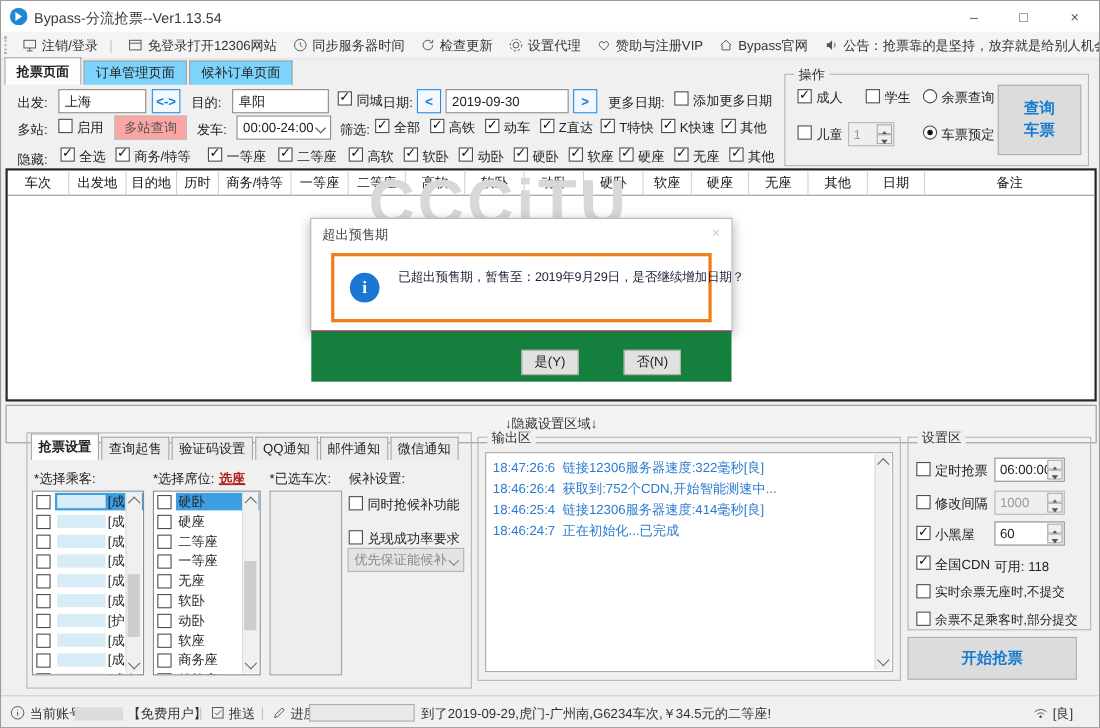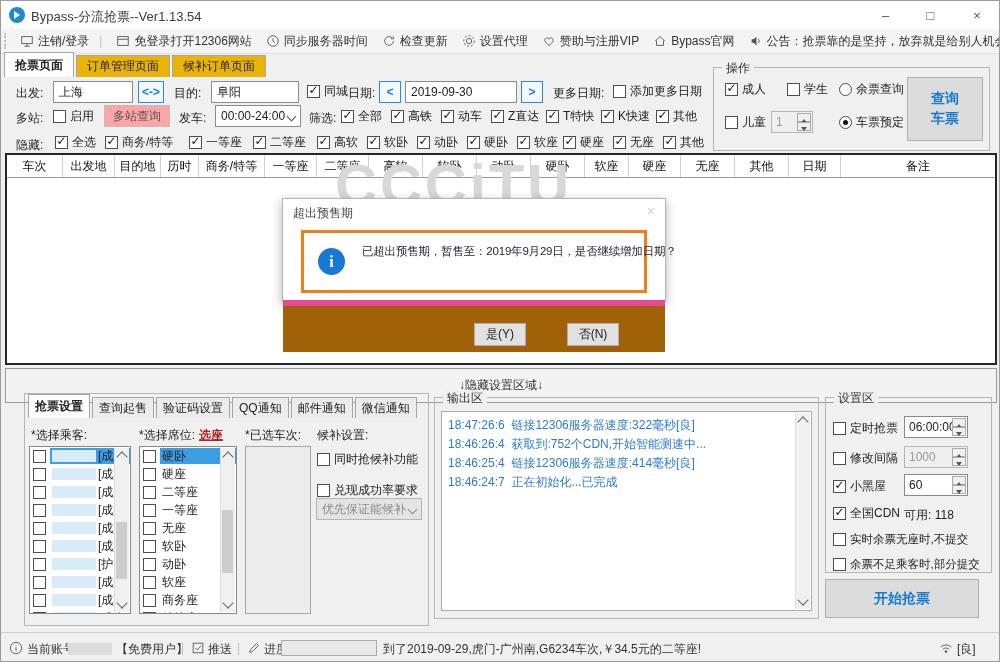--- a/index.html
+++ b/index.html
@@ -12,27 +12,27 @@
   .titlebar .ttl{position:absolute;left:30px;top:7px;font-size:13px;color:#3c3c3c}
   .winbtn{position:absolute;top:0;height:28px;width:45px;display:flex;align-items:center;justify-content:center;color:#555;font-size:13px}
   
   .toolbar{position:absolute;left:0;top:28px;width:100%;height:24px;background:#f4f4f4;border-bottom:1px solid #dedede;display:flex;align-items:center}
   .grip{width:4px;height:16px;margin-left:3px;border-left:2px dotted #b9b9b9}
   .titem{display:flex;align-items:center;gap:4px;margin-left:14px;white-space:nowrap;color:#333}
   .tsep{color:#c0c0c0;margin-left:10px}
   .ticon svg{display:block}
   
   .maintabs{position:absolute;left:3px;top:52px;height:24px;display:flex;align-items:flex-end}
-  .mtab{height:21px;line-height:21px;padding:0 10px;border:1px solid #a5a5a5;border-bottom:none;background:#eab308;margin-right:2px;font-size:12px}
+  .mtab{height:21px;line-height:21px;padding:0 10px;border:1px solid #a5a5a5;border-bottom:none;background:#7dd3fc;margin-right:2px;font-size:12px}
   .mtab.active{height:24px;line-height:24px;background:#fdfdfd;font-weight:bold}
   .lbl{position:absolute;font-size:12px;color:#222;white-space:nowrap}
   .inp{position:absolute;height:22px;border:1px solid #8a8a8a;background:#fff;display:flex;align-items:center;padding:0 5px;box-sizing:border-box;white-space:nowrap}
   .bsm{position:absolute;height:22px;border:1px solid #2a8ae0;background:#f2f8fd;color:#1b7fd6;display:flex;align-items:center;justify-content:center;box-sizing:border-box;font-weight:bold}
   .graybtn{position:absolute;background:#fca5a5;border:1px solid #bdbdbd;color:#555;display:flex;align-items:center;justify-content:center;box-sizing:border-box}
-  .ck{position:absolute;display:flex;align-items:center;gap:4px;height:16px;white-space:nowrap}
+  .ck{position:absolute;display:flex;align-items:flex-start;gap:4px;height:16px;white-space:nowrap}
   .cb{display:inline-block;width:13px;height:13px;border:1px solid #4d4d4d;background:#fff;position:relative;flex:0 0 13px;box-sizing:border-box}
   .cb.on::after{content:"✓";position:absolute;left:-1px;top:-3px;width:13px;text-align:center;font-size:12px;font-weight:bold;color:#111}
   .radio{display:inline-block;width:13px;height:13px;border:1px solid #4d4d4d;border-radius:50%;background:#fff;position:relative;flex:0 0 13px;box-sizing:border-box}
   .radio.on::after{content:"";position:absolute;left:3px;top:3px;width:5px;height:5px;border-radius:50%;background:#111}
   .chev{display:inline-block;width:6px;height:6px;border-right:1px solid #555;border-bottom:1px solid #555;transform:rotate(45deg);margin-left:auto}
   .spinbox{position:absolute;height:22px;border:1px solid #8a8a8a;background:#fff;box-sizing:border-box;display:flex;align-items:center;padding:0 18px 0 4px}
   .spinbox.dis{background:#efefef;color:#9a9a9a;border-color:#b5b5b5}
   .spin{position:absolute;right:1px;top:1px;bottom:1px;width:14px;display:flex;flex-direction:column}
   .spin i{flex:1;background:#f0f0f0;border:1px solid #ababab;position:relative}
   .spin i.u::after{content:"";position:absolute;left:3px;top:2px;border:3px solid transparent;border-bottom:4px solid #555}
@@ -46,21 +46,21 @@
   .watermark{position:absolute;left:334px;top:150px;font-size:58px;font-weight:bold;color:#d8d8d8;letter-spacing:3px;z-index:1}
   
   .divbar{position:absolute;left:4px;top:367px;width:992px;height:35px;border:1px solid #9a9a9a;background:#f3f3f3;display:flex;align-items:center;justify-content:center;box-sizing:border-box;color:#333}
   
   .dialog{position:absolute;left:281px;top:197px;width:384px;height:104px;background:#fff;border:1px solid #b4b4b4;box-shadow:0 3px 10px rgba(0,0,0,.3);z-index:5;box-sizing:border-box}
   .dtitle{position:absolute;left:10px;top:6px;color:#444}
   .dclose{position:absolute;right:10px;top:4px;color:#cfcfcf;font-size:14px}
   .obox{position:absolute;left:18px;top:31px;width:346px;height:63px;border:3px solid #ef7f1a;box-sizing:border-box;background:#fff}
   .dinfo{position:absolute;left:14px;top:15px;width:27px;height:27px;border-radius:50%;background:#1a78d4;color:#fff;font-weight:bold;font-size:16px;display:flex;align-items:center;justify-content:center;font-family:"Liberation Serif","DejaVu Serif",serif}
   .dline{position:absolute;left:58px;white-space:nowrap;font-size:11.5px;letter-spacing:-0.2px;color:#24243a}
-  .dstrip{position:absolute;left:0;top:101px;width:100%;height:46px;background:#a16207;border-top:6px solid #ec4899}
+  .dstrip{position:absolute;left:0;top:101px;width:100%;height:46px;background:#15803d;border-top:1px solid #ec4899}
   .dbtn{position:absolute;top:17px;width:52px;height:23px;background:#e1e1e1;border:1px solid #adadad;display:flex;align-items:center;justify-content:center;box-sizing:border-box}
   
   .ltabs{position:absolute;left:27px;top:393px;display:flex;align-items:flex-end;z-index:2}
   .ltab{height:20px;line-height:20px;padding:0 6px;border:1px solid #a5a5a5;border-bottom:none;background:#ececec;margin-right:2px}
   .ltab.active{height:23px;line-height:23px;background:#fdfdfd;font-weight:bold}
   .listbox{position:absolute;border:1px solid #8a8a8a;background:#fff;box-sizing:border-box;overflow:hidden}
   .row{display:flex;align-items:center;height:18px;padding-left:3px;gap:4px}
   .rname{flex:1;display:flex;align-items:center;gap:2px;height:16px;padding:0 2px;white-space:nowrap;overflow:hidden}
   .sel .rname{background:#3d9ee4}
   .redact{width:44px;height:12px;background:#d7ecf6;flex:0 0 44px}

